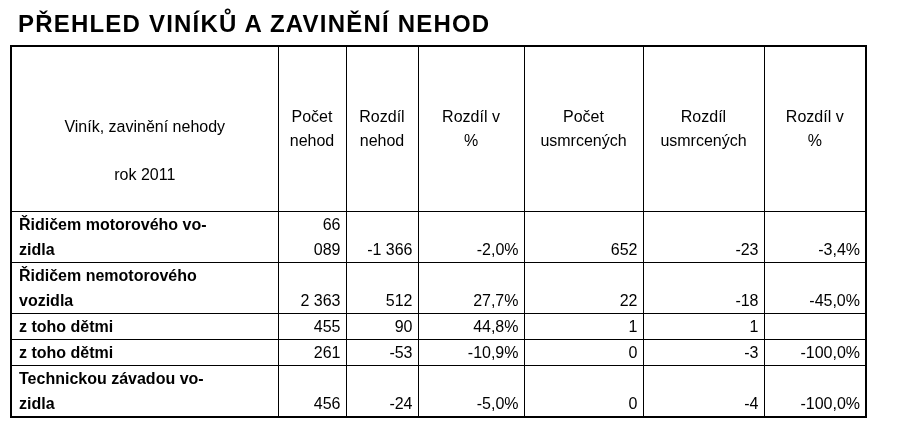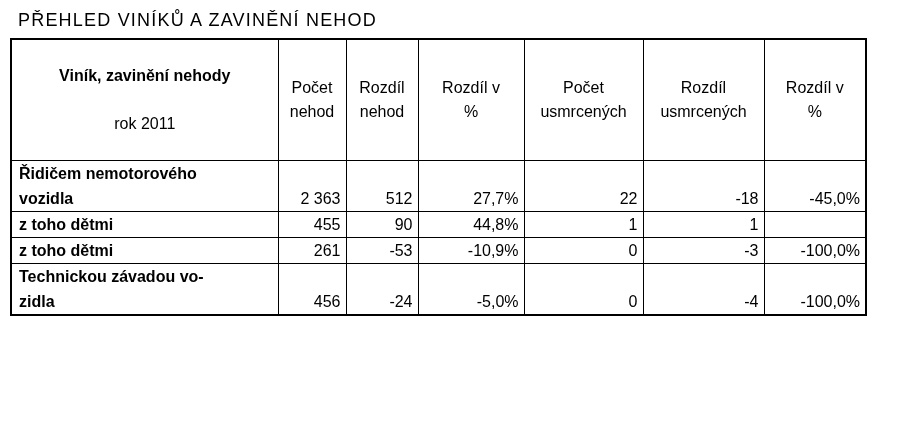--- a/index.html
+++ b/index.html
@@ -9,22 +9,22 @@
     width: 901px;
     height: 431px;
     font-family: "Liberation Sans", sans-serif;
     color: #000000;
     overflow: hidden;
   }
   .page {
     padding: 6px 0 0 10px;
   }
   .title {
-    font-size: 18px;
-    font-weight: normal;
+    font-size: 24px;
+    font-weight: bold;
     letter-spacing: 1.2px;
     margin: 4px 4px 7px 8px;
     white-space: nowrap;
   }
   table.stats {
     border-collapse: collapse;
     table-layout: fixed;
     width: 855px;
     border: 2px solid #000000;
     background: #ffffff;
@@ -45,21 +45,21 @@
   th {
     font-weight: normal;
     font-size: 16px;
     line-height: 24px;
     text-align: center;
     vertical-align: middle;
     height: 50px;
     padding: 0 2px;
   }
   th .hline { display: block; }
-  th .hline.b { font-weight: bold; }
+  th .hline.b { font-weight: normal; margin-top: 44px; }
 
   td {
     font-size: 16px;
     line-height: 25px;
     height: 25px;
     vertical-align: bottom;
     padding: 0 4px 0 4px;
   }
   td.label {
     font-weight: bold;
@@ -103,20 +103,31 @@
         <th>Počet
 usmrcených</th>
         <th>Rozdíl
 usmrcených</th>
         <th>Rozdíl v
 %</th>
       </tr>
     </thead>
     <tbody>
         <tr>
+          <td class="label">Řidičem motorového vo-
+zidla</td>
+          <td class="num">66
+089</td>
+          <td class="num">-1 366</td>
+          <td class="num">-2,0%</td>
+          <td class="num">652</td>
+          <td class="num">-23</td>
+          <td class="num">-3,4%</td>
+        </tr>
+        <tr>
           <td class="label">Řidičem nemotorového
 vozidla</td>
           <td class="num">2 363</td>
           <td class="num">512</td>
           <td class="num">27,7%</td>
           <td class="num">22</td>
           <td class="num">-18</td>
           <td class="num">-45,0%</td>
         </tr>
         <tr>

